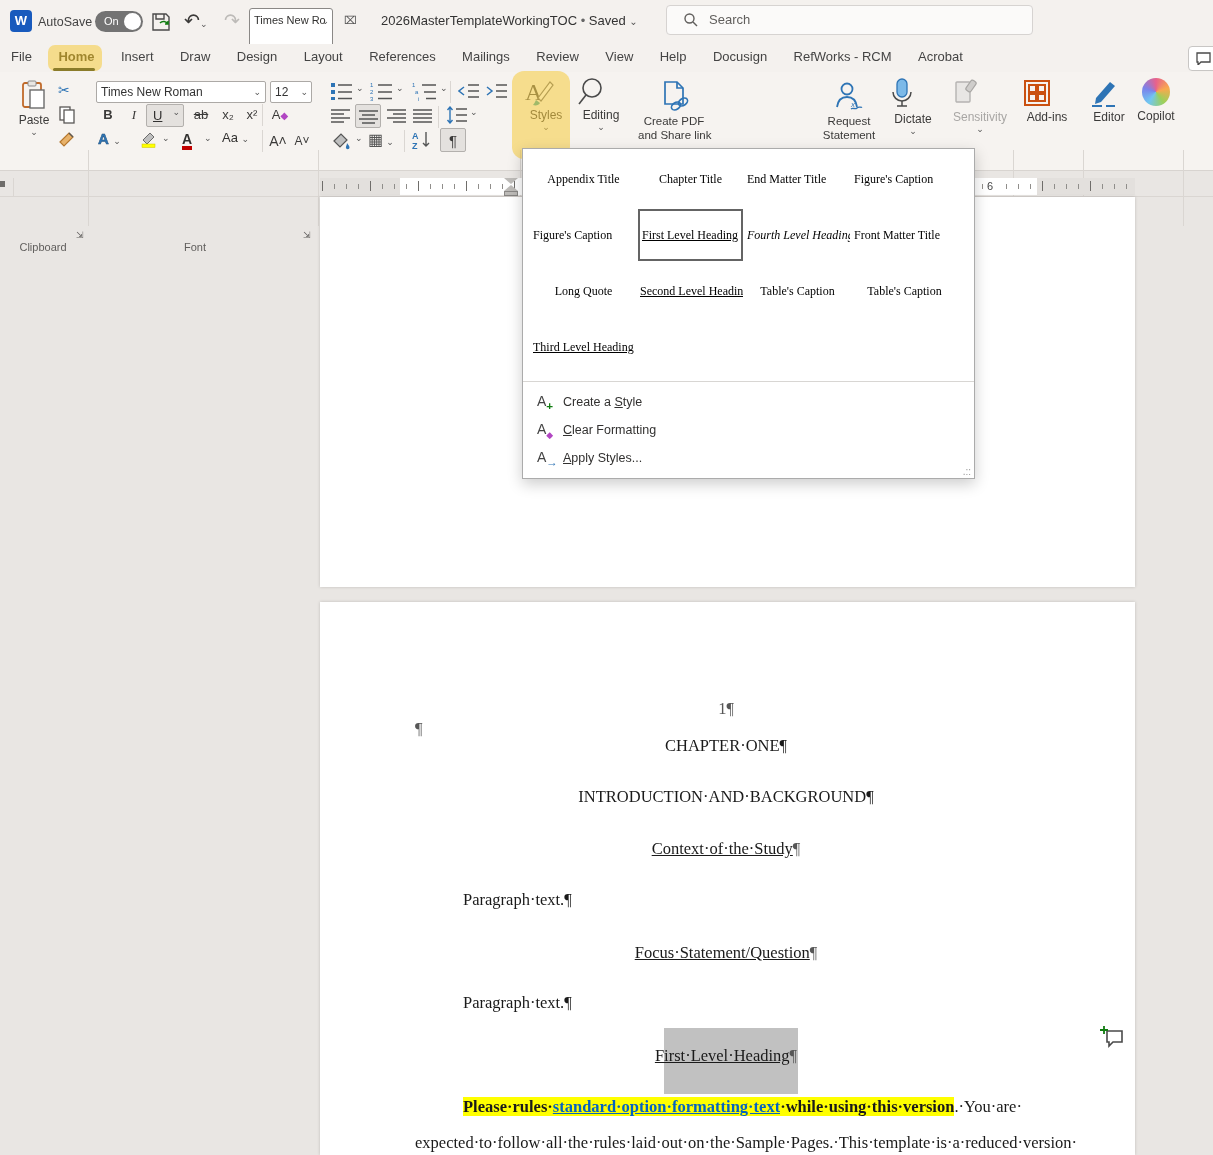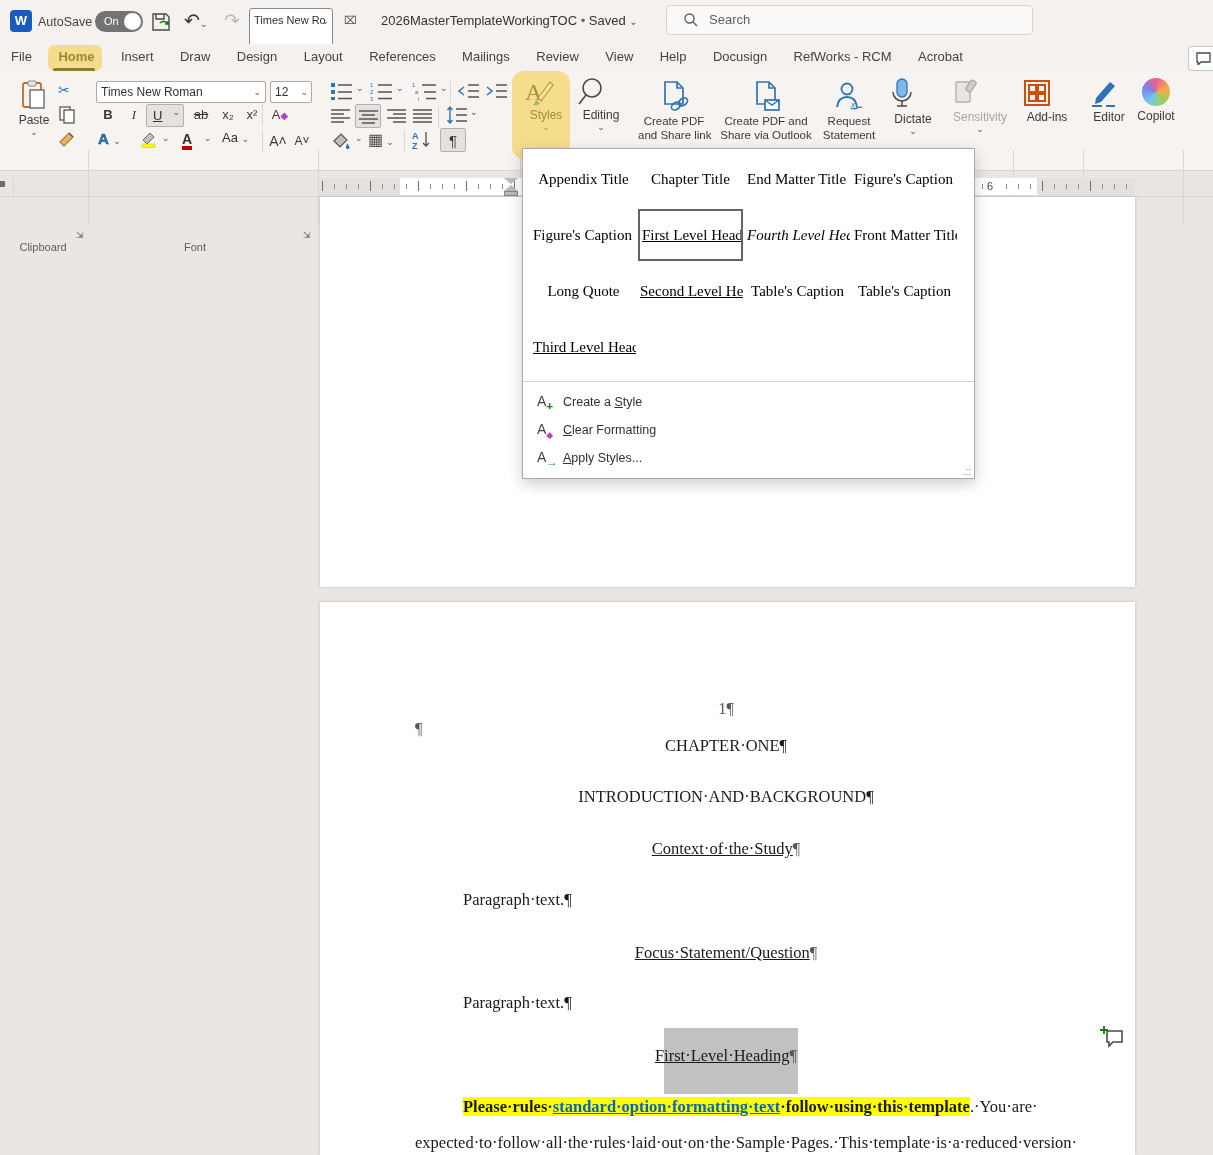--- a/index.html
+++ b/index.html
@@ -26,21 +26,21 @@
   .combo { border:1px solid #ACA9A6; background:#fff; border-radius:2px; font-size:12px; color:#333; line-height:20px; padding:0 4px; white-space:nowrap; overflow:hidden; }
   .btn22 { width:24px; height:22px; text-align:center; line-height:22px; font-size:13px; color:#3b3a39; }
   .boxed { background:#E4E1DE; border:1px solid #B3B0AD; border-radius:2px; }
   .bigbtn { text-align:center; font-size:12px; color:#3b3a39; }
   .biglabel2 { font-size:11.5px; color:#3b3a39; text-align:center; white-space:nowrap; line-height:14px; }
   .disabled { color:#A8A6A4 !important; }
   
   .marker { background:rgba(246,202,60,0.55); border-radius:7px; }
   
   #styles-panel { left:522px; top:148px; width:453px; height:331px; background:#fff; border:1px solid #ABABAB; box-shadow:0 5px 14px rgba(0,0,0,0.2); z-index:60; }
-  .gal-item { position:absolute; width:105px; height:52px; overflow:hidden; font-family:"Liberation Serif", serif; font-size:15px; color:#000; display:flex; align-items:center; justify-content:center; white-space:nowrap; }
+  .gal-item { position:absolute; width:105px; height:52px; overflow:hidden; font-family:"Liberation Serif", serif; font-size:12px; color:#000; display:flex; align-items:center; justify-content:center; white-space:nowrap; }
   .gal-item.clipL { justify-content:flex-start; padding-left:2px; }
   .gal-item.sel { border:2px solid #646464; background:#fff; }
   .u { text-decoration:underline; }
   .menu-row { position:absolute; left:0; width:451px; height:28px; font-size:12.5px; color:#323130; }
   .menu-icon { position:absolute; left:14px; top:4px; width:20px; font-size:14px; color:#444; }
   .menu-label { position:absolute; left:40px; top:6px; }
   .ak { text-decoration:underline; }
   .panel-sep { position:absolute; left:0; top:232px; width:451px; height:1px; background:#D8D6D3; }
   
   #ruler { left:0; top:172px; width:1213px; height:24px; }
@@ -350,31 +350,20 @@
     <div style="margin:0 auto;width:34px;">
       <svg width="34" height="34" viewBox="0 0 34 34">
           <path d="M8 2h12l6 6v16H8z" fill="none" stroke="#2E74B5" stroke-width="1.7"></path>
           <path d="M20 2v6h6" fill="none" stroke="#2E74B5" stroke-width="1.7"></path>
           <ellipse cx="19" cy="26" rx="5" ry="3.4" transform="rotate(-35 19 26)" fill="none" stroke="#2E74B5" stroke-width="1.7"></ellipse>
           <ellipse cx="26" cy="22" rx="5" ry="3.4" transform="rotate(-35 26 22)" fill="none" stroke="#2E74B5" stroke-width="1.7"></ellipse>
         </svg>
     </div>
     <div class="biglabel2"><span>Create PDF</span><br><span>and Share link</span></div>
   </div>
-  <div class="abs" style="left:716px;top:8px;width:100px;">
-    <div style="margin:0 auto;width:34px;">
-      <svg width="34" height="34" viewBox="0 0 34 34">
-          <path d="M8 2h12l6 6v16H8z" fill="none" stroke="#2E74B5" stroke-width="1.7"></path>
-          <path d="M20 2v6h6" fill="none" stroke="#2E74B5" stroke-width="1.7"></path>
-          <rect x="16" y="20" width="14" height="10" fill="#fff" stroke="#2E74B5" stroke-width="1.7"></rect>
-          <path d="M16 20l7 5 7-5" fill="none" stroke="#2E74B5" stroke-width="1.5"></path>
-        </svg>
-    </div>
-    <div class="biglabel2"><span>Create PDF and</span><br><span>Share via Outlook</span></div>
-  </div>
   <div class="abs" style="left:816px;top:8px;width:66px;">
     <div style="margin:0 auto;width:34px;">
       <svg width="34" height="34" viewBox="0 0 34 34">
           <circle cx="15" cy="9" r="5.5" fill="none" stroke="#2E74B5" stroke-width="1.8"></circle>
           <path d="M5 27c1-7 5-10 10-10s9 3 10 10" fill="none" stroke="#2E74B5" stroke-width="1.8"></path>
           <text x="19" y="27" font-size="8" fill="#2E74B5" font-style="italic">x</text>
           <path d="M19 29c2-2 4 1 6-1s4 0 5-1" fill="none" stroke="#2E74B5" stroke-width="1.3"></path>
         </svg>
     </div>
     <div class="biglabel2"><span>Request</span><br><span>Statement</span></div>
@@ -460,21 +449,21 @@
 <div class="docline centerline" style="top:699px;"><span class="pilcrow">1¶</span></div>
 <div class="docline" style="left:415px;top:719px;"><span class="pilcrow">¶</span></div>
 <div class="docline centerline" style="top:736px;">CHAPTER·ONE¶</div>
 <div class="docline centerline" style="top:787px;">INTRODUCTION·AND·BACKGROUND¶</div>
 <div class="docline centerline" style="top:839px;"><span class="u">Context·of·the·Study</span><span class="pilcrow">¶</span></div>
 <div class="docline" style="left:463px;top:890px;">Paragraph·text.¶</div>
 <div class="docline centerline" style="top:943px;"><span class="u">Focus·Statement/Question</span><span class="pilcrow">¶</span></div>
 <div class="docline" style="left:463px;top:993px;">Paragraph·text.¶</div>
 <div class="docline centerline" style="top:1046px;"><span class="u">First·Level·Heading</span><span class="pilcrow">¶</span></div>
 <div class="docline" style="left:463px;top:1097px;">
-  <span class="hl-yellow">Please·rules·</span><span class="hl-yellow link">standard·option·formatting·text</span><span class="hl-yellow">·follow·using·this·template</span><span>.·You·are·</span>
+  <span class="hl-yellow">Please·rules·</span><span class="hl-yellow link">standard·option·formatting·text</span><span class="hl-yellow">·while·using·this·version</span><span>.·You·are·</span>
 </div>
 <div class="docline" style="left:415px;top:1133px;width:622px;white-space:normal;text-align:justify;text-align-last:justify;">expected·to·follow·all·the·rules·laid·out·on·the·Sample·Pages.·This·template·is·a·reduced·version·</div>
 
 <div class="abs" style="left:1100px;top:1025px;">
   <svg width="26" height="26" viewBox="0 0 26 26">
       <path d="M7 6h15v11H13l-4 4v-4H7z" fill="#fff" stroke="#4a4a4a" stroke-width="1.6"></path>
       <path d="M4 1v8M0 5h8" stroke="#107C10" stroke-width="1.8"></path>
     </svg>
 </div>
 

